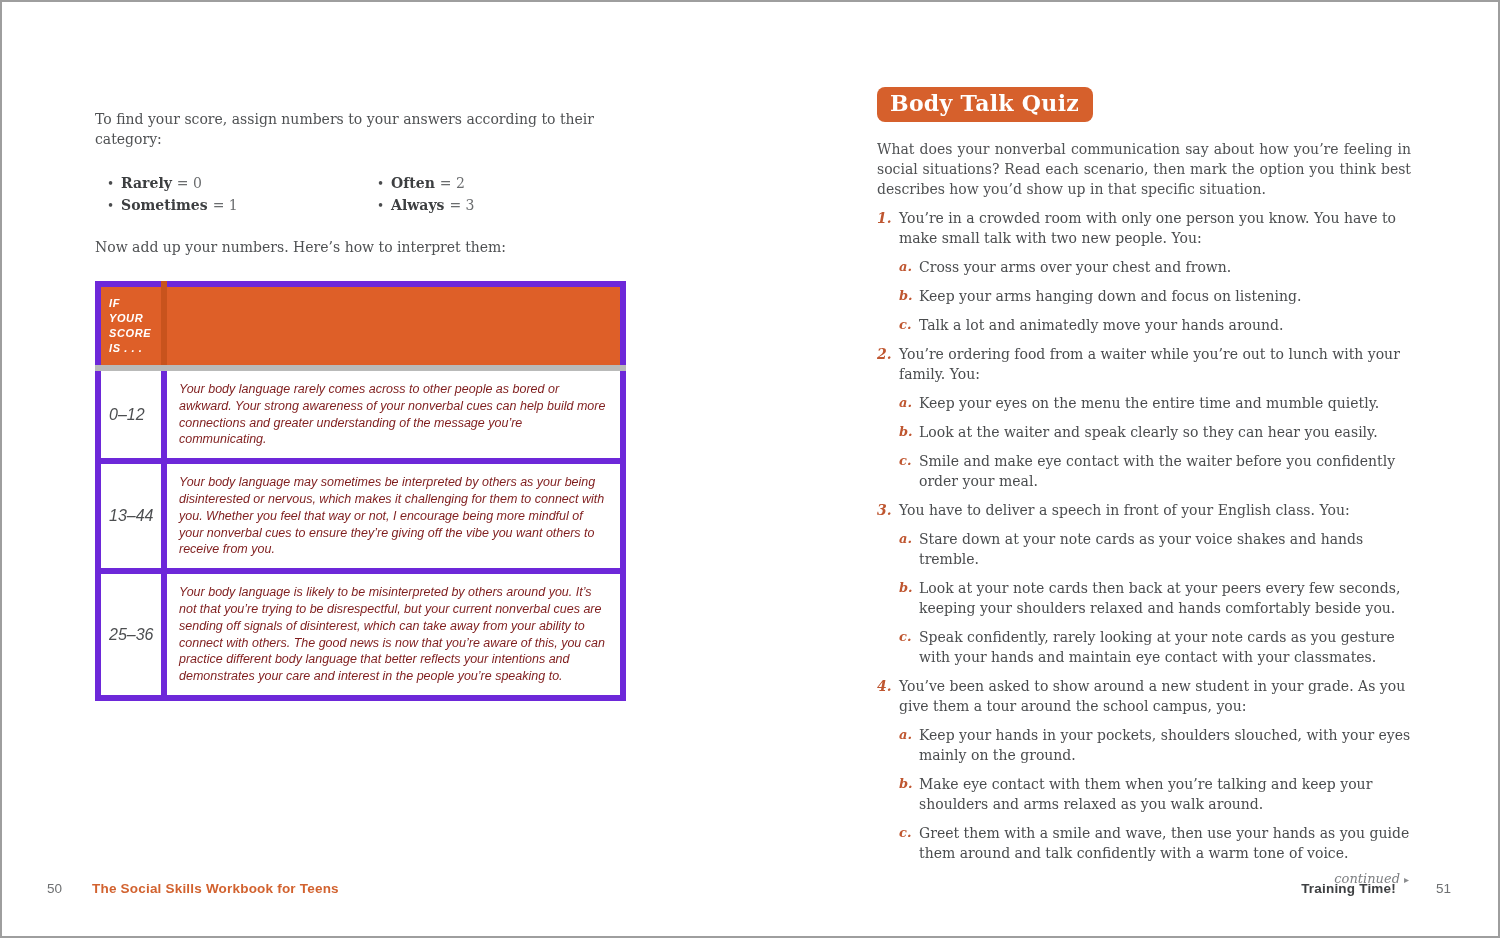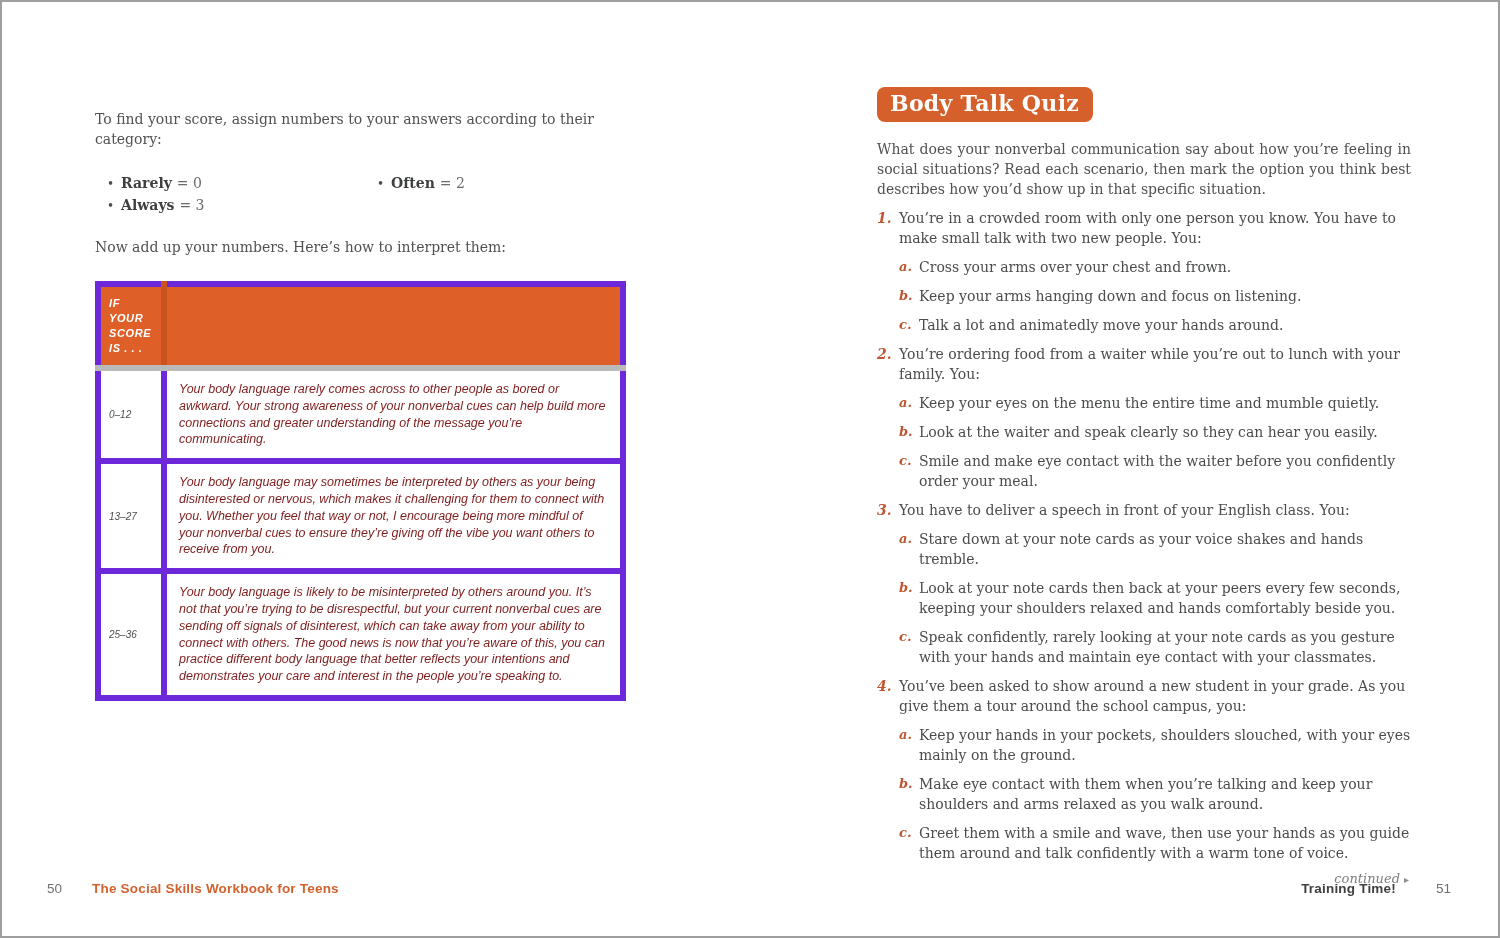--- a/index.html
+++ b/index.html
@@ -28,21 +28,21 @@
   }
   .score-table col.c-range { width:66px; }
   .score-table th, .score-table td { border:6px solid #6d28d9;font-style:italic; }
   .score-table th {
     background:#de5f28; color:#ffffff; text-align:left; vertical-align:top;
     font-size:11px; line-height:15px; letter-spacing:0.6px;
     padding:9px 8px; height:58px; border-bottom-color:#b9bab9;
   }
   .score-table th.th-range { border-right-color:#c8531d; }
   .score-table td { vertical-align:middle; color:#7f1d1d; }
-  .score-table td.range { font-size:10px; padding:8px 4px 8px 8px; color:#4c4e50; }
+  .score-table td.range { font-size:16px; padding:8px 4px 8px 8px; color:#4c4e50; }
   .score-table td.desc  { font-size:12.5px; line-height:16.8px; padding:10px 12px; }
   
   .page-right { position:absolute; left:875px; top:85px; width:534px; }
   .title-box {
     display:inline-block; background:#d6602c; color:#ffffff;
     font-weight:bold; font-size:22px; line-height:22px;
     padding:5px 14px 8px 13px; border-radius:8px; letter-spacing:0.3px;
   }
   .quiz-intro {
     margin-top:17px; font-size:14px; line-height:20px;
@@ -87,20 +87,23 @@
 
   <section class="page-left">
     <p class="serif-text">To find your score, assign numbers to your answers according to their category:</p>
 
     <div class="legend">
       <div class="legend-item">
         <span class="bullet">•</span><b>Rarely</b><span class="val">= 0</span>
       </div>
       <div class="legend-item">
         <span class="bullet">•</span><b>Often</b><span class="val">= 2</span>
+      </div>
+      <div class="legend-item">
+        <span class="bullet">•</span><b>Sometimes</b><span class="val">= 1</span>
       </div>
       <div class="legend-item">
         <span class="bullet">•</span><b>Always</b><span class="val">= 3</span>
       </div>
     </div>
 
     <p class="serif-text interpret">Now add up your numbers. Here’s how to interpret them:</p>
 
     <table class="score-table">
       <colgroup>
@@ -110,21 +113,21 @@
       <tbody>
           <tr>
         <th class="th-range">IF YOUR SCORE IS . . .</th>
         <th class="th-desc"></th>
       </tr>
       <tr>
         <td class="range">0–12</td>
         <td class="desc">Your body language rarely comes across to other people as bored or awkward. Your strong awareness of your nonverbal cues can help build more connections and greater understanding of the message you’re communicating.</td>
       </tr>
       <tr>
-        <td class="range">13–27</td>
+        <td class="range">13–44</td>
         <td class="desc">Your body language may sometimes be interpreted by others as your being disinterested or nervous, which makes it challenging for them to connect with you. Whether you feel that way or not, I encourage being more mindful of your nonverbal cues to ensure they’re giving off the vibe you want others to receive from you.</td>
       </tr>
       <tr>
         <td class="range">25–36</td>
         <td class="desc">Your body language is likely to be misinterpreted by others around you. It’s not that you’re trying to be disrespectful, but your current nonverbal cues are sending off signals of disinterest, which can take away from your ability to connect with others. The good news is now that you’re aware of this, you can practice different body language that better reflects your intentions and demonstrates your care and interest in the people you’re speaking to.</td>
       </tr>
     </tbody>
       </table>
   </section>
 

